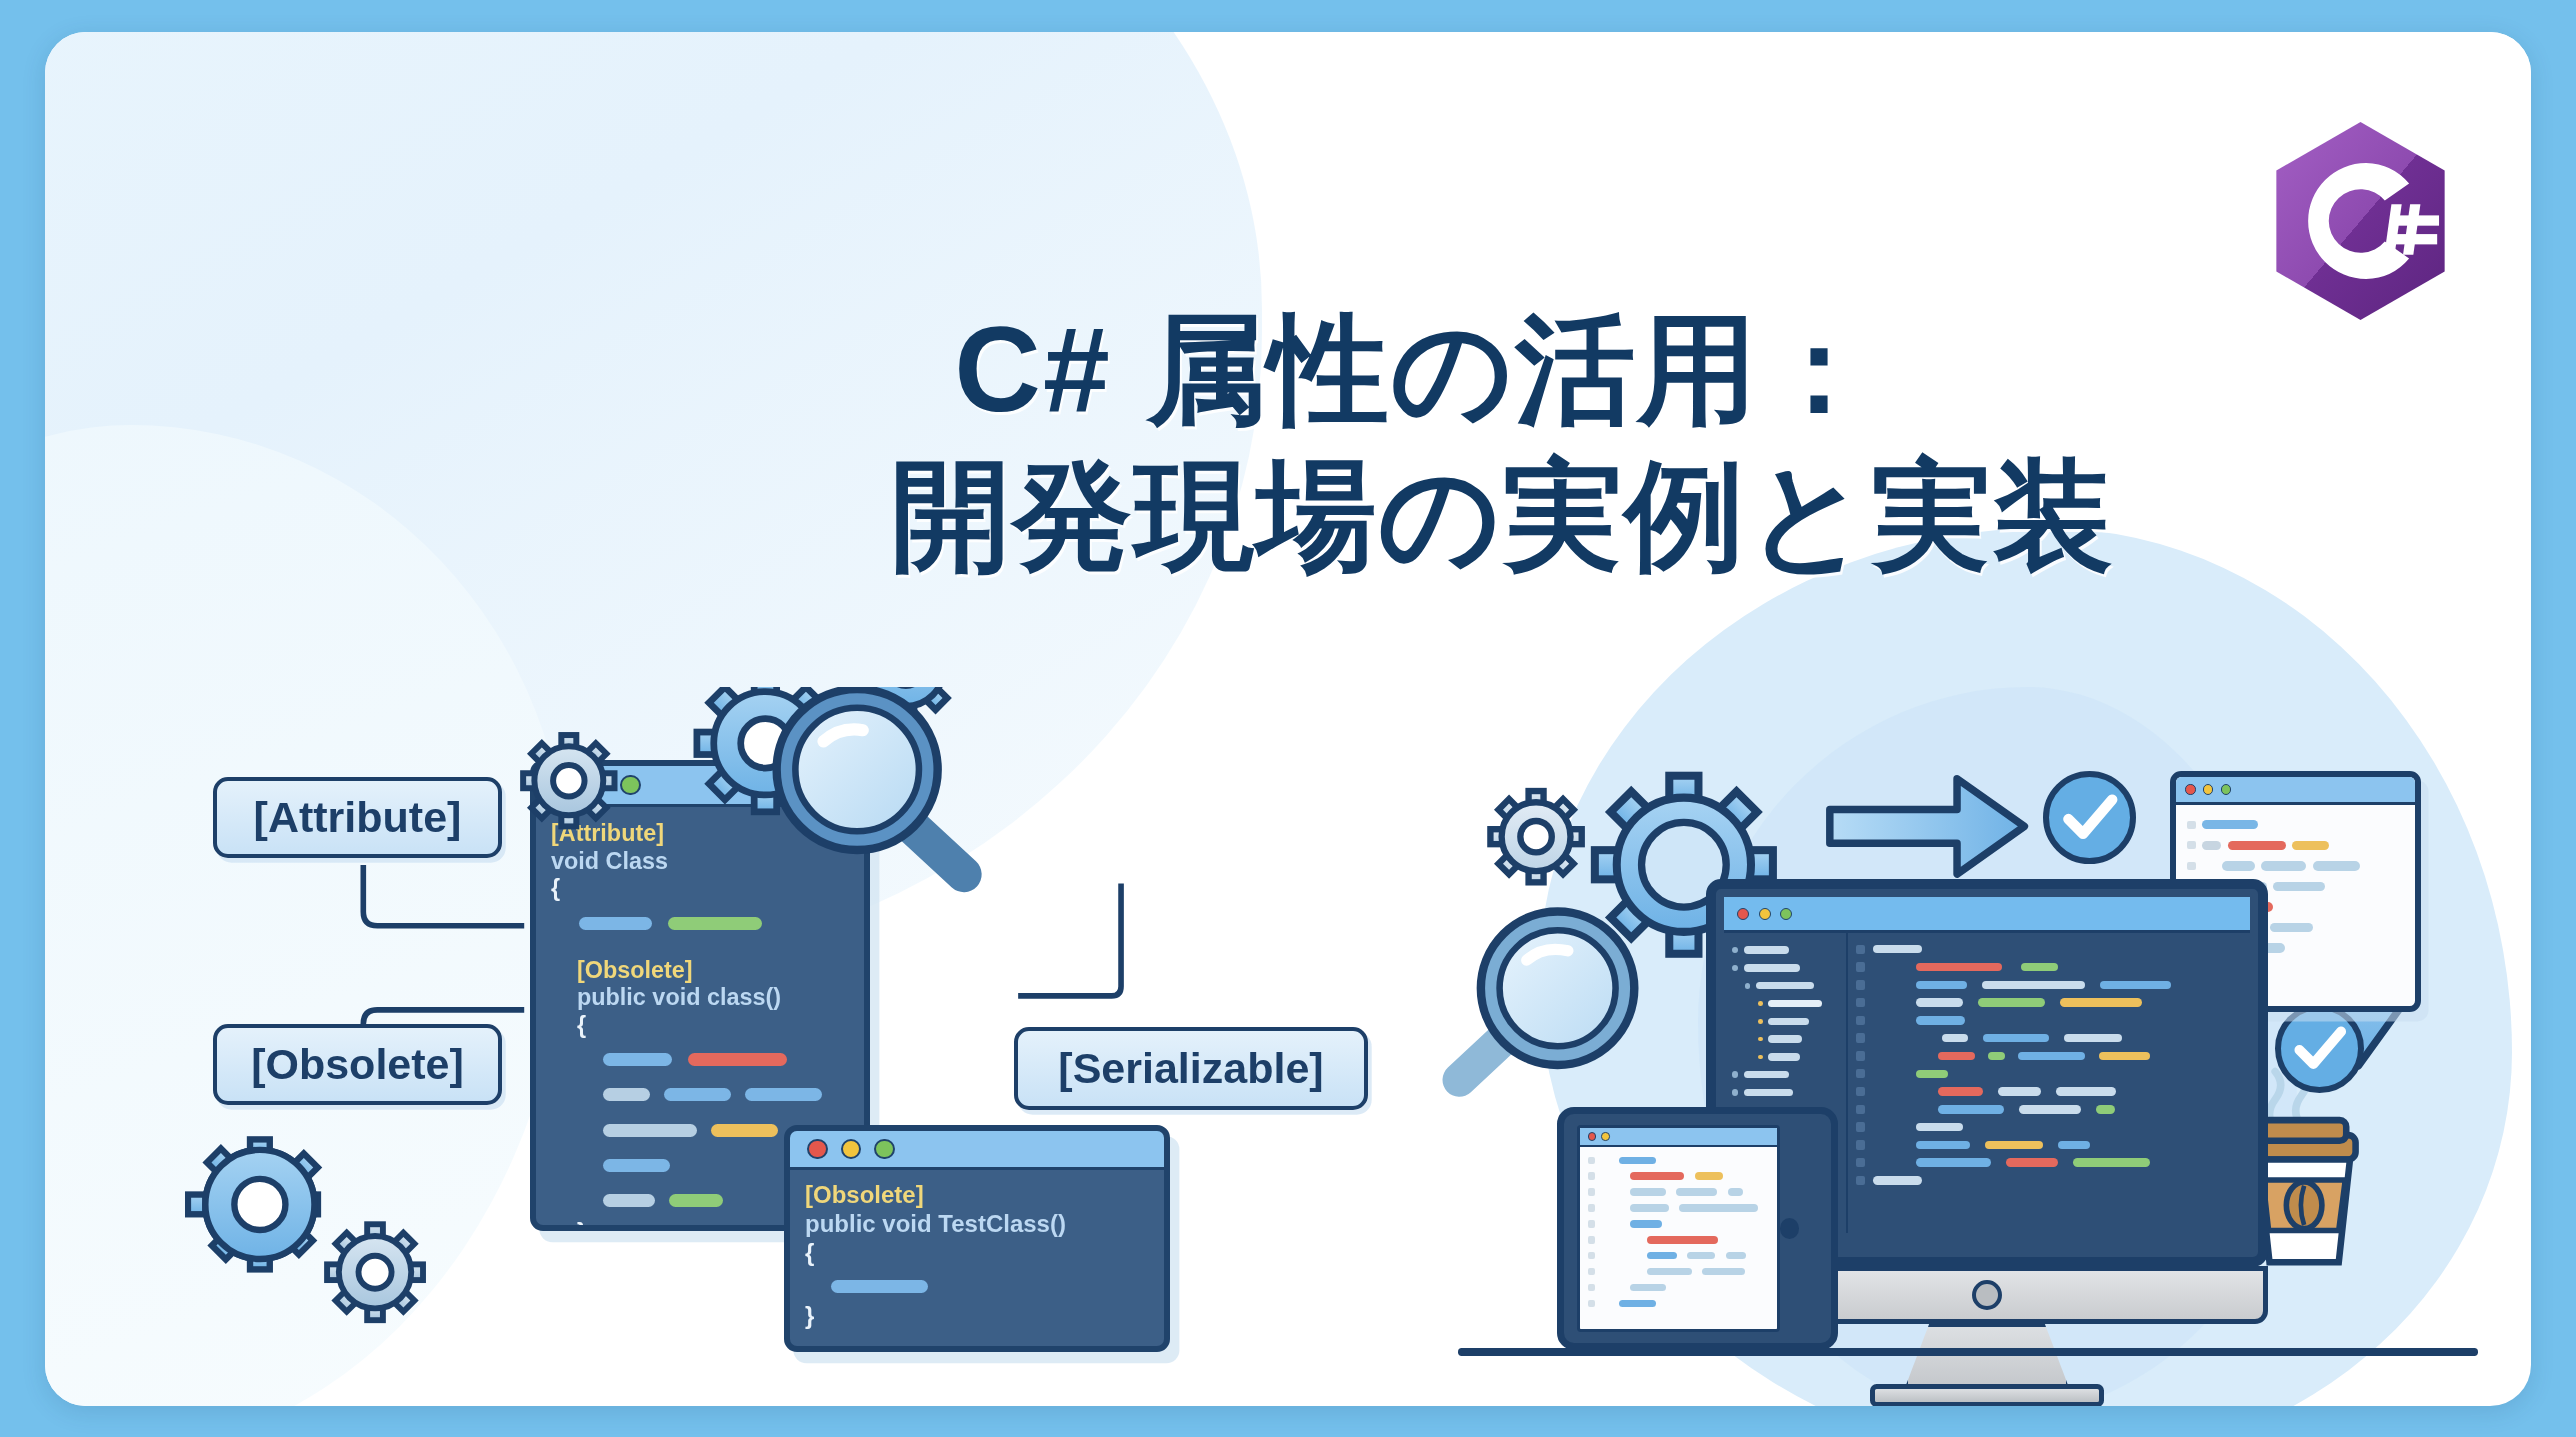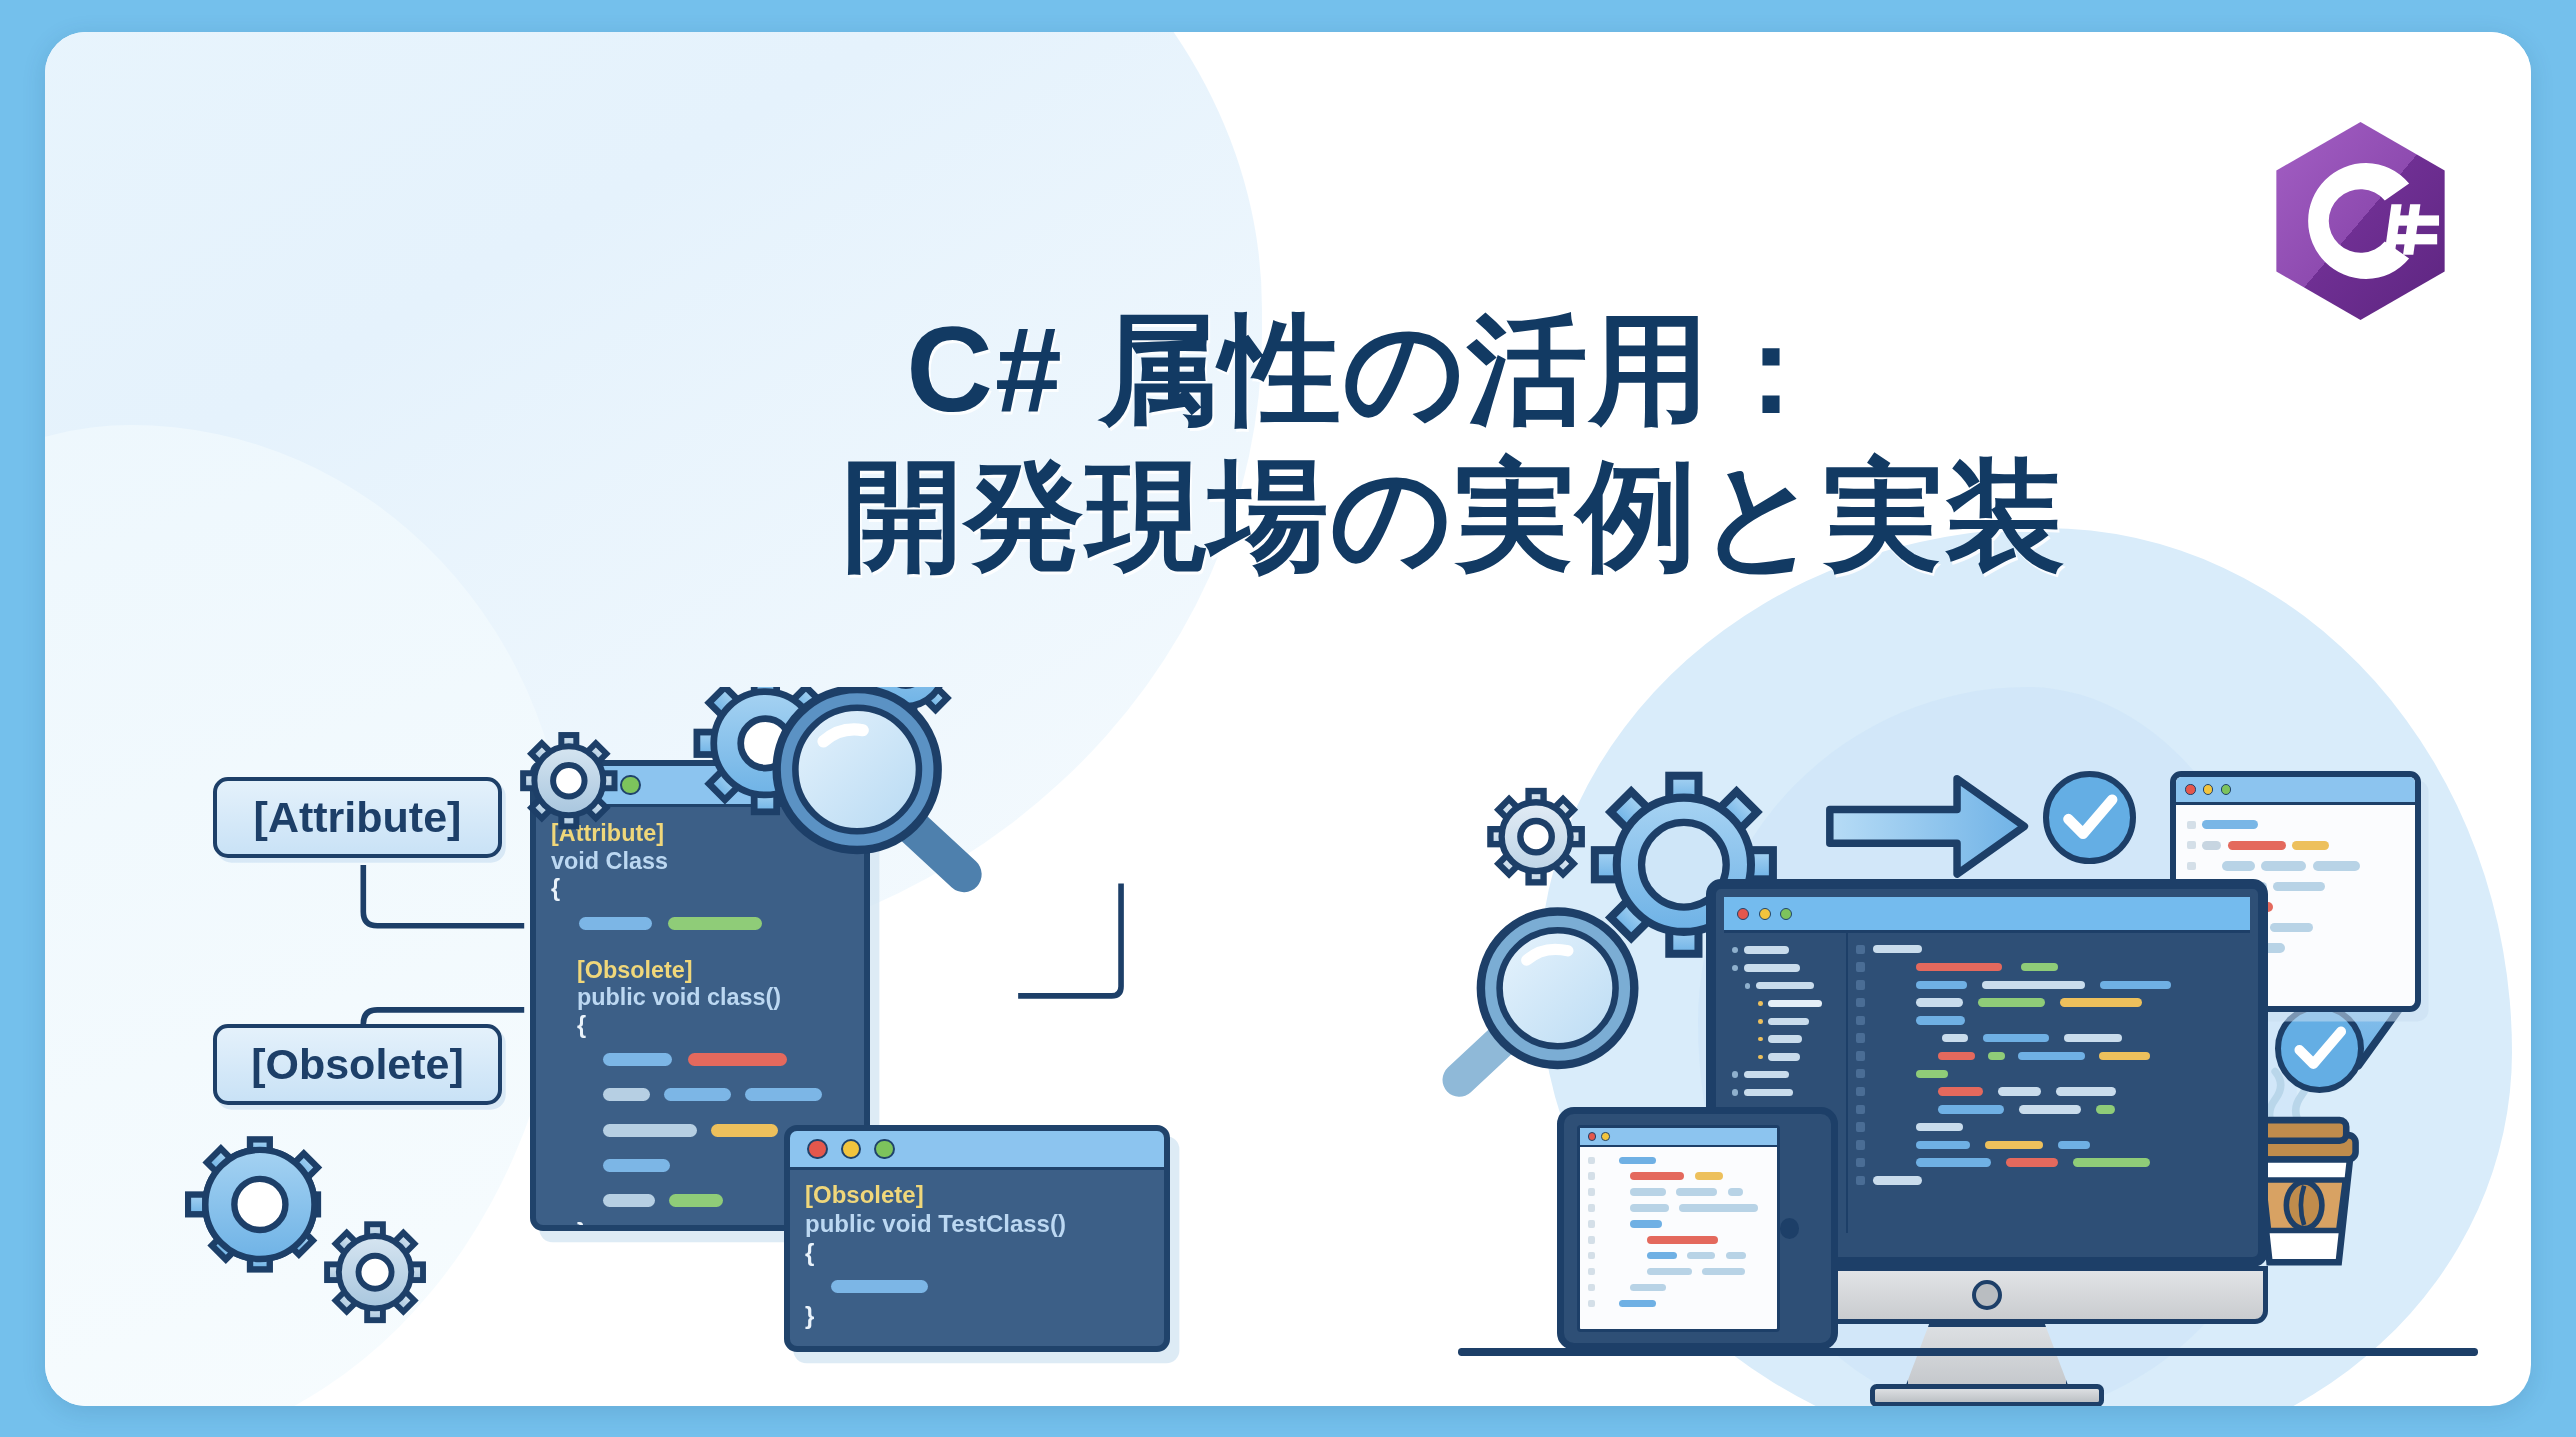--- a/index.html
+++ b/index.html
@@ -54,20 +54,21 @@
     box-shadow:0 4.7px 11.2px rgba(20,60,110,.22);
     white-space:nowrap;line-height:1;
   }
 
   
   .title{
     position:absolute;left:0;top:264px;width:2181px;
     text-align:right;color:#123a63;font-weight:bold;
     font-size:120px;line-height:1.22;letter-spacing:1.9px;
     text-shadow:1.9px 2.8px 0 rgba(255,255,255,.85);
+    padding-left:48px;
   }
   .title .l1{display:block;padding-right:393px;}
   .title .l2{display:block;padding-right:159px;}
 
   
   .cs-logo{position:absolute;right:77px;top:86px;width:187px;height:206px;}
 
   
   .win{position:absolute;border:6.6px solid #20436b;border-radius:13px;
        background:#3c5f87;overflow:hidden;box-shadow:9.4px 11.2px 0 rgba(210,228,242,.75);}
@@ -141,20 +142,23 @@
     </svg>
 
     <div class="chip" style="left:168px;top:745px;width:281px;height:73px;font-size:43px;">
       <span>[Attribute]</span>
     </div>
 
     <div class="chip" style="left:168px;top:992px;width:281px;height:73px;font-size:43px;">
       <span>[Obsolete]</span>
     </div>
 
+    <div class="chip" style="left:969px;top:995px;width:346px;height:75px;font-size:43px;">
+      <span>[Serializable]</span>
+    </div>
 
     <div class="win" style="left:485px;top:728px;width:328px;height:459px;">
       <div style="height:41px;">
         <div class="bar">
           <span class="dot r"></span>
           <span class="dot y"></span>
           <span class="dot g"></span>
         </div>
       </div>
       <div style="padding:13px 13px 0 15px;font-size:23.4px;line-height:1.18;">

